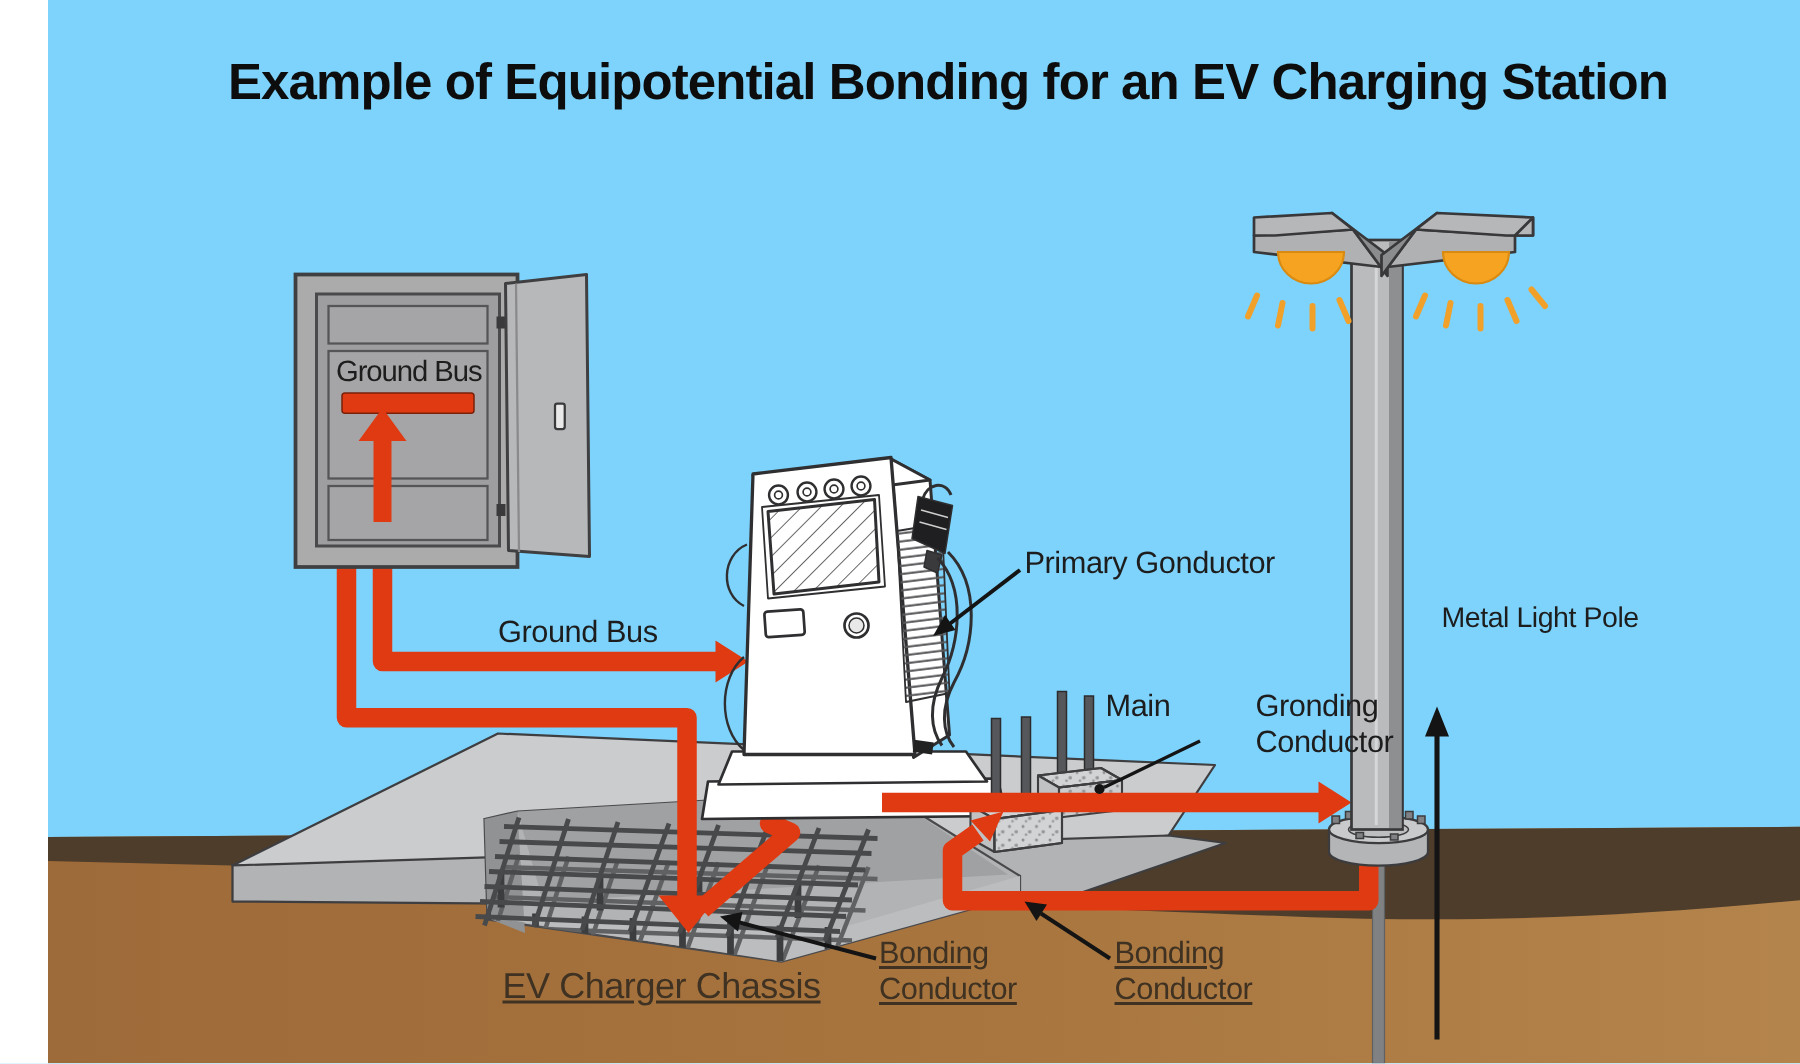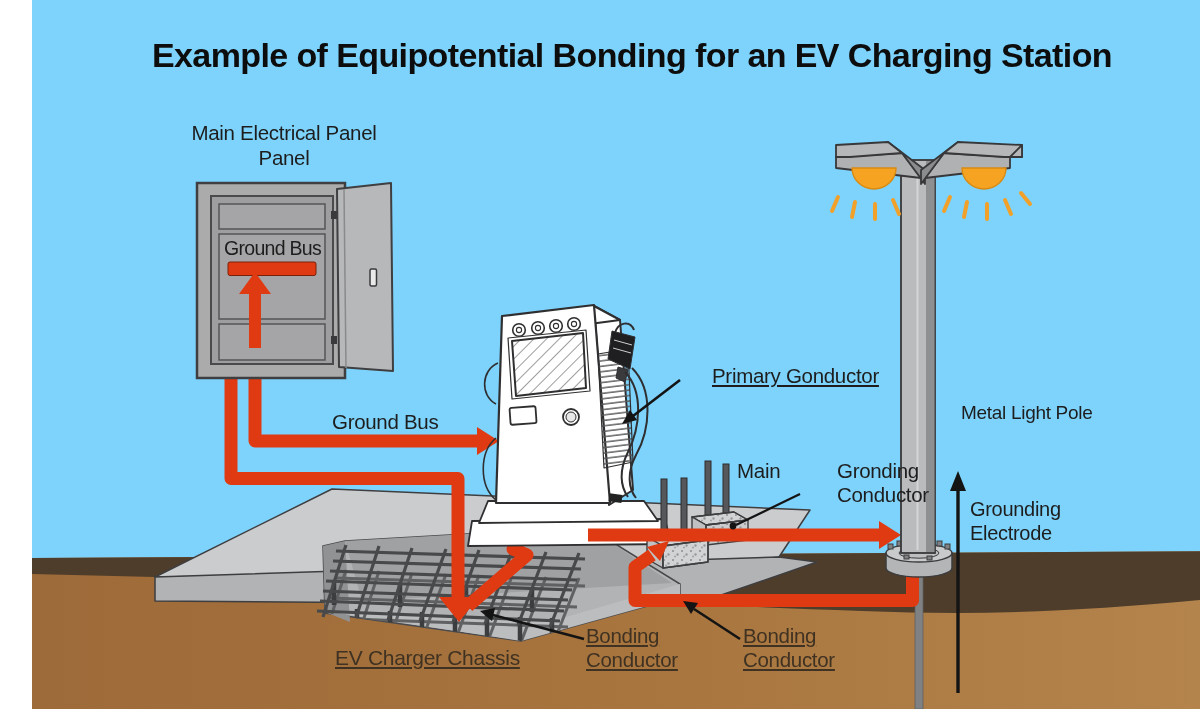--- a/index.html
+++ b/index.html
@@ -260,46 +260,38 @@
     <polygon points="651,601 666,603 659,614" stroke="none"></polygon>
     <g>
       <line x1="926" y1="693" x2="926" y2="489" stroke-width="3.4"></line>
       <polygon points="926,471 918,491 934,491" stroke="none"></polygon>
     </g>
   </g>
 </svg>
 
 <div class="title">Example of Equipotential Bonding for an EV Charging Station</div>
 
-<div class="lbl center" style="left:140px;top:120px;width:224px;line-height:25px;">
-  <div>Main Electrical Panel</div>
-  <div>Panel</div>
-</div>
 
 <div class="lbl center" style="left:188px;top:236px;width:105px;font-size:19.5px;letter-spacing:-0.7px;">Ground Bus</div>
 
 <div class="lbl" style="left:300px;top:410px;">Ground Bus</div>
 
-<div class="lbl" style="left:680px;top:364px;text-decoration:underline;">Primary Gonductor</div>
+<div class="lbl" style="left:651px;top:364px;">Primary Gonductor</div>
 
 <div class="lbl" style="left:705px;top:459px;">Main</div>
 
 <div class="lbl" style="left:805px;top:459px;">
   <div>Gronding</div>
   <div>Conductor</div>
 </div>
 
 <div class="lbl" style="left:929px;top:401px;font-size:19px;">Metal Light Pole</div>
 
-<div class="lbl" style="left:938px;top:497px;font-size:20px;">
-  <div>Grounding</div>
-  <div>Electrode</div>
-</div>
-
-<div class="lbl soilink" style="left:303px;top:646px;font-size:21px;">EV Charger Chassis</div>
+
+<div class="lbl soilink" style="left:303px;top:646px;font-size:24px;">EV Charger Chassis</div>
 
 <div class="lbl soilink" style="left:554px;top:624px;">
   <div>Bonding</div>
   <div>Conductor</div>
 </div>
 
 <div class="lbl soilink" style="left:711px;top:624px;">
   <div>Bonding</div>
   <div>Conductor</div>
 </div>

